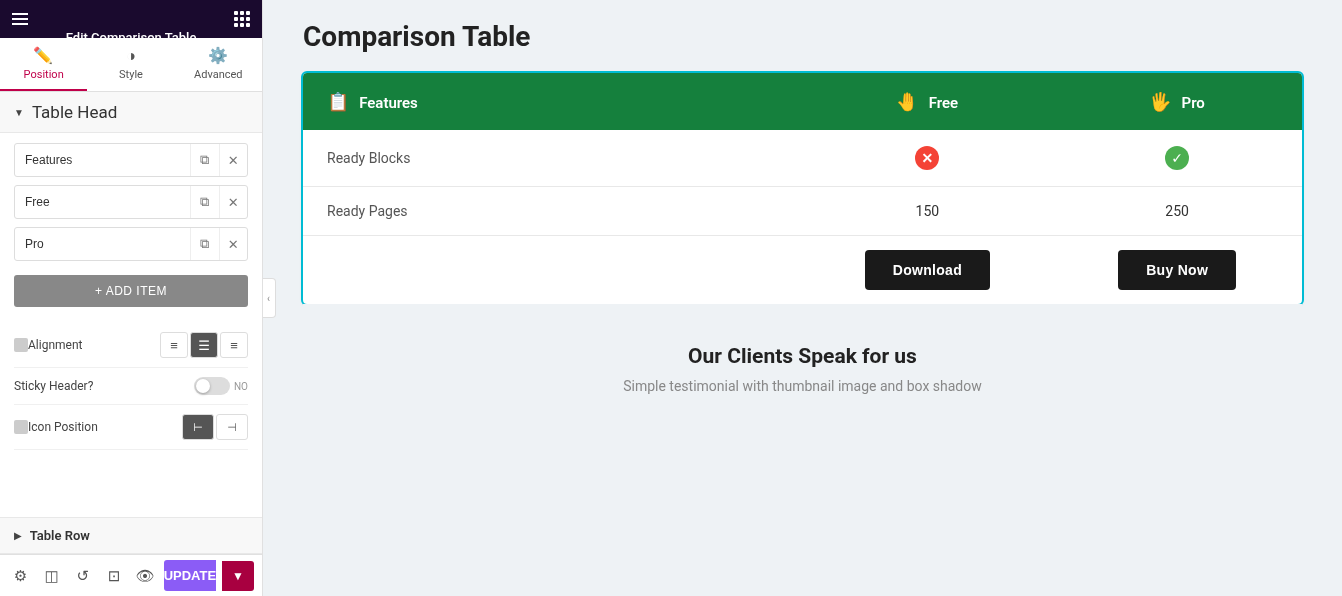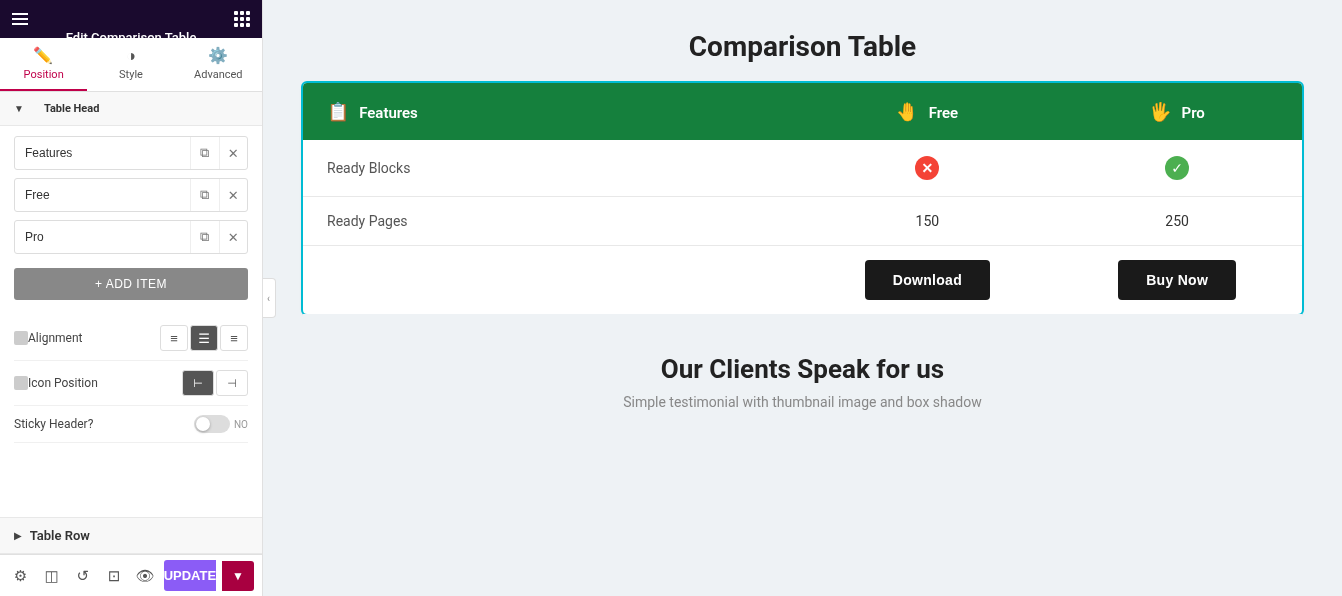--- a/index.html
+++ b/index.html
@@ -71,24 +71,23 @@
       background: #f8f8f8;
       border-bottom: 1px solid #e8e8e8;
       cursor: pointer;
     }
     .section-header-arrow {
       margin-right: 8px;
       font-size: 10px;
       color: #444;
     }
     .section-header-label {
-      font-size: 11px;
-      font-weight: 700;
+      font-size: 17px;
+      font-weight: 400;
       color: #333;
-      margin-left: 12px;
     }
 
     
     .input-rows {
       padding: 10px 14px;
       display: flex;
       flex-direction: column;
       gap: 8px;
     }
     .input-row {
@@ -320,24 +319,24 @@
       align-items: center;
       justify-content: center;
       cursor: pointer;
       z-index: 10;
       border-radius: 0 4px 4px 0;
       font-size: 10px;
       color: #888;
     }
 
     .right-content {
-      padding: 30px 40px 20px;
+      padding: 20px 40px 20px;
       display: flex;
       flex-direction: column;
-      align-items: center;
+      align-items: flex-start;
       overflow-y: auto;
       height: 100%;
     }
 
     
     .comp-table-title {
       font-size: 28px;
       font-weight: 700;
       color: #222;
       margin-bottom: 20px;
@@ -439,21 +438,21 @@
     }
 
     
     .bottom-section {
       width: 100%;
       background: #eef2f5;
       text-align: center;
       padding: 40px 20px 20px;
     }
     .bottom-title {
-      font-size: 26px;
+      font-size: 21px;
       font-weight: 700;
       color: #222;
       margin-bottom: 10px;
     }
     .bottom-subtitle {
       font-size: 14px;
       color: #888;
     }
   </style>
 </head>
@@ -527,36 +526,36 @@
         <span class="setting-label-icon" style="background:#ccc;width:14px;height:14px;display:inline-block;"></span>
         <span>Alignment</span>
       </span>
       <div class="align-buttons">
         <button class="align-btn">≡</button>
         <button class="align-btn active">☰</button>
         <button class="align-btn">≡</button>
       </div>
     </div>
     <div class="setting-row">
+      <span class="setting-label">Sticky Header?</span>
+      <div class="toggle-wrapper">
+        <div class="toggle">
+          <div class="toggle-knob"></div>
+        </div>
+        <span class="toggle-label-no">NO</span>
+      </div>
+    </div>
+    <div class="setting-row">
       <span class="setting-label">
         <span class="setting-label-icon" style="background:#ccc;width:14px;height:14px;display:inline-block;"></span>
         <span>Icon Position</span>
       </span>
       <div class="icon-pos-buttons">
         <button class="icon-pos-btn active">⊢</button>
         <button class="icon-pos-btn">⊣</button>
-      </div>
-    </div>
-    <div class="setting-row">
-      <span class="setting-label">Sticky Header?</span>
-      <div class="toggle-wrapper">
-        <div class="toggle">
-          <div class="toggle-knob"></div>
-        </div>
-        <span class="toggle-label-no">NO</span>
       </div>
     </div>
   </div>
 
   <div class="table-row-section" style="margin-top:auto;">
     <span class="table-row-arrow">▶</span>
     <span class="table-row-label">Table Row</span>
   </div>
 
   <div class="bottom-bar">

